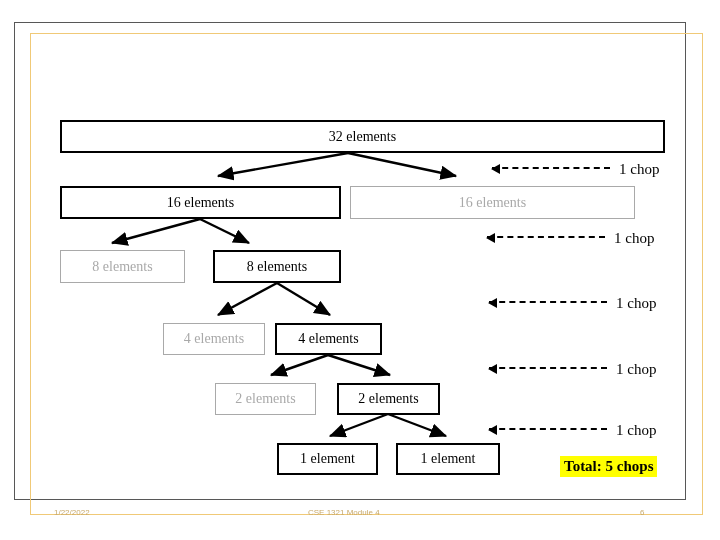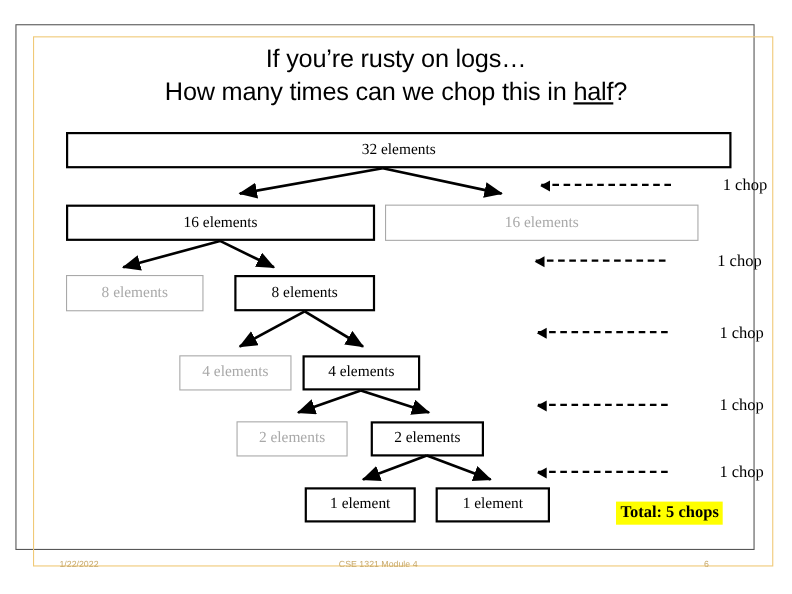--- a/index.html
+++ b/index.html
@@ -75,21 +75,20 @@
     border: 1px solid #a9a9a9;
     color: #a9a9a9;
   }
 
   
   .chop-row {
     position: absolute;
     display: flex;
     align-items: center;
     height: 16px;
-    gap: 38px;
   }
   .chop-arrow {
     position: relative;
     width: 118px;
     height: 2px;
     border-top: 2px dashed #000000;
   }
   .chop-arrow::before {
     content: "";
     position: absolute;
@@ -145,24 +144,20 @@
   #footer-page  { left: 640px; top: 508px; }
 </style>
 </head>
 <body>
 
 <div id="slide-root">
 
   <div class="frame-outer"></div>
   <div class="frame-inner"></div>
 
-  <div class="title-block">
-    <div>If you’re rusty on logs…</div>
-    <div class="title-line2"><span>How many times can we chop this in </span><span class="underline-word">half</span><span>?</span></div>
-  </div>
 
   <svg class="connectors" viewBox="0 0 720 540">
     <defs>
       <marker id="ah" markerWidth="8" markerHeight="8" refX="6.5" refY="3" orient="auto" markerUnits="strokeWidth">
         <path d="M0,0 L7,3 L0,6 z" fill="#000000"></path>
       </marker>
     </defs>
 
     <g stroke="#000000" stroke-width="2.4" fill="none">
       <line x1="348" y1="153" x2="218" y2="176" marker-end="url(#ah)"></line>

